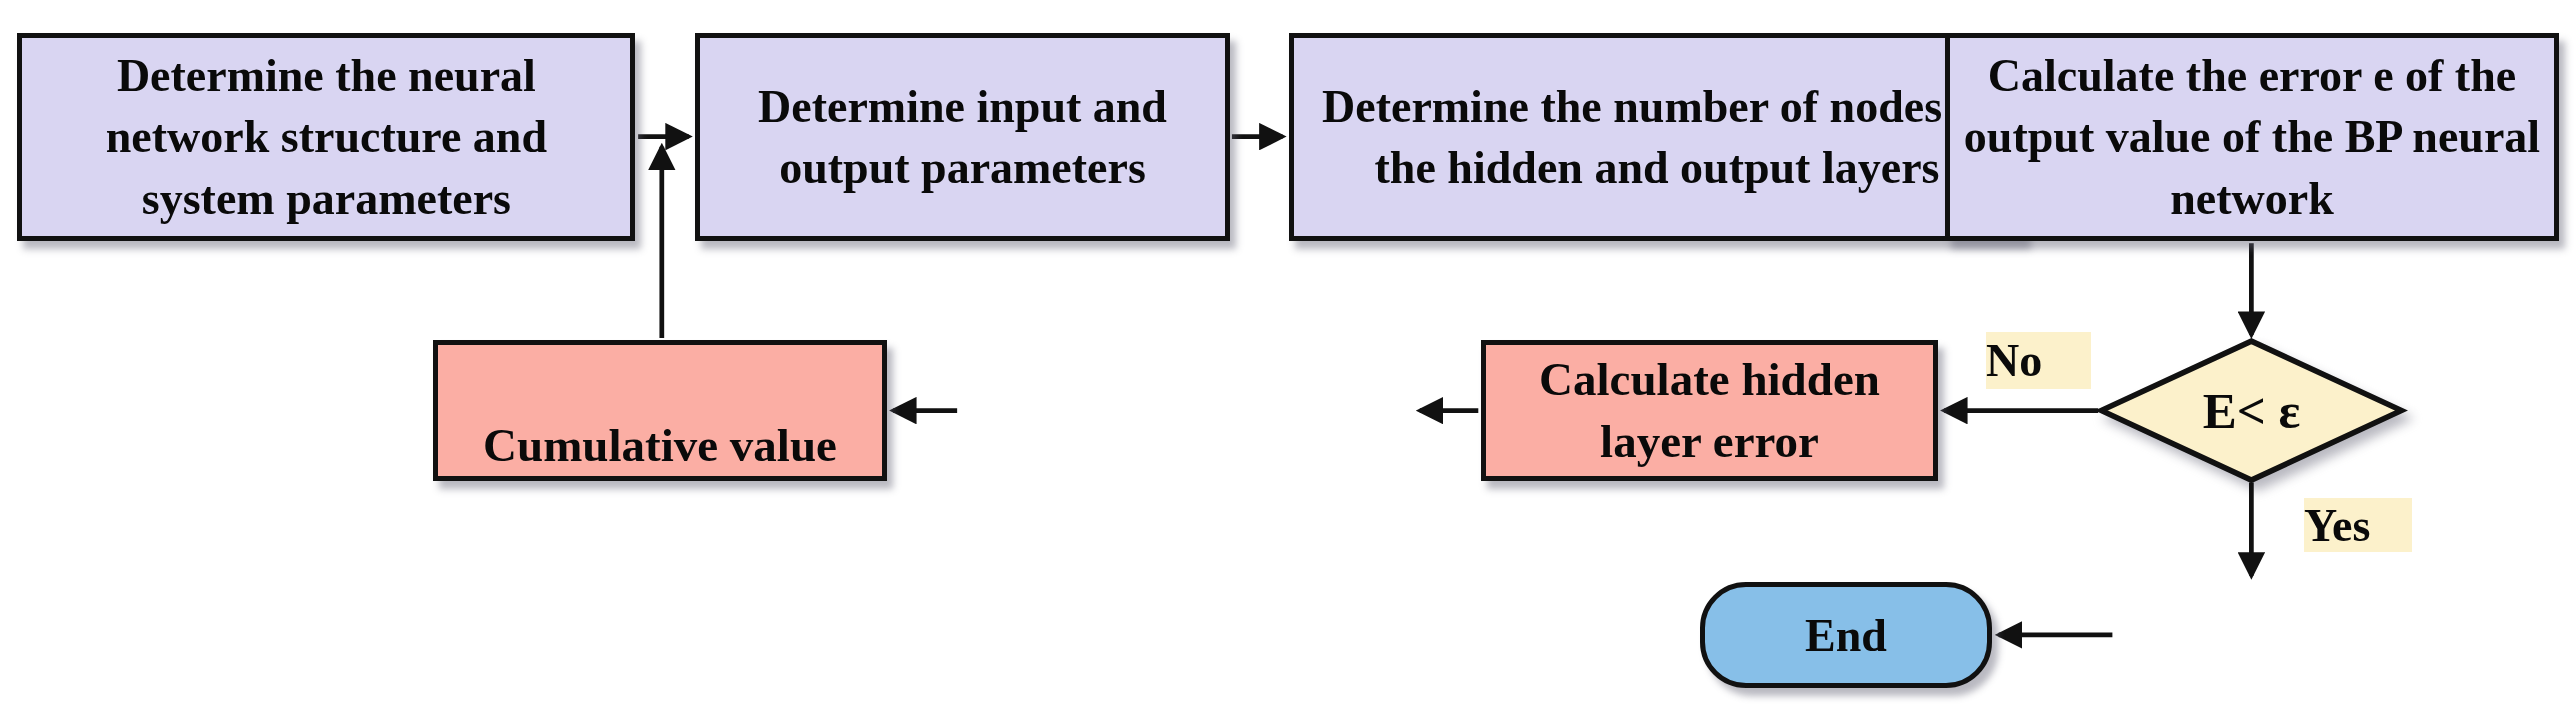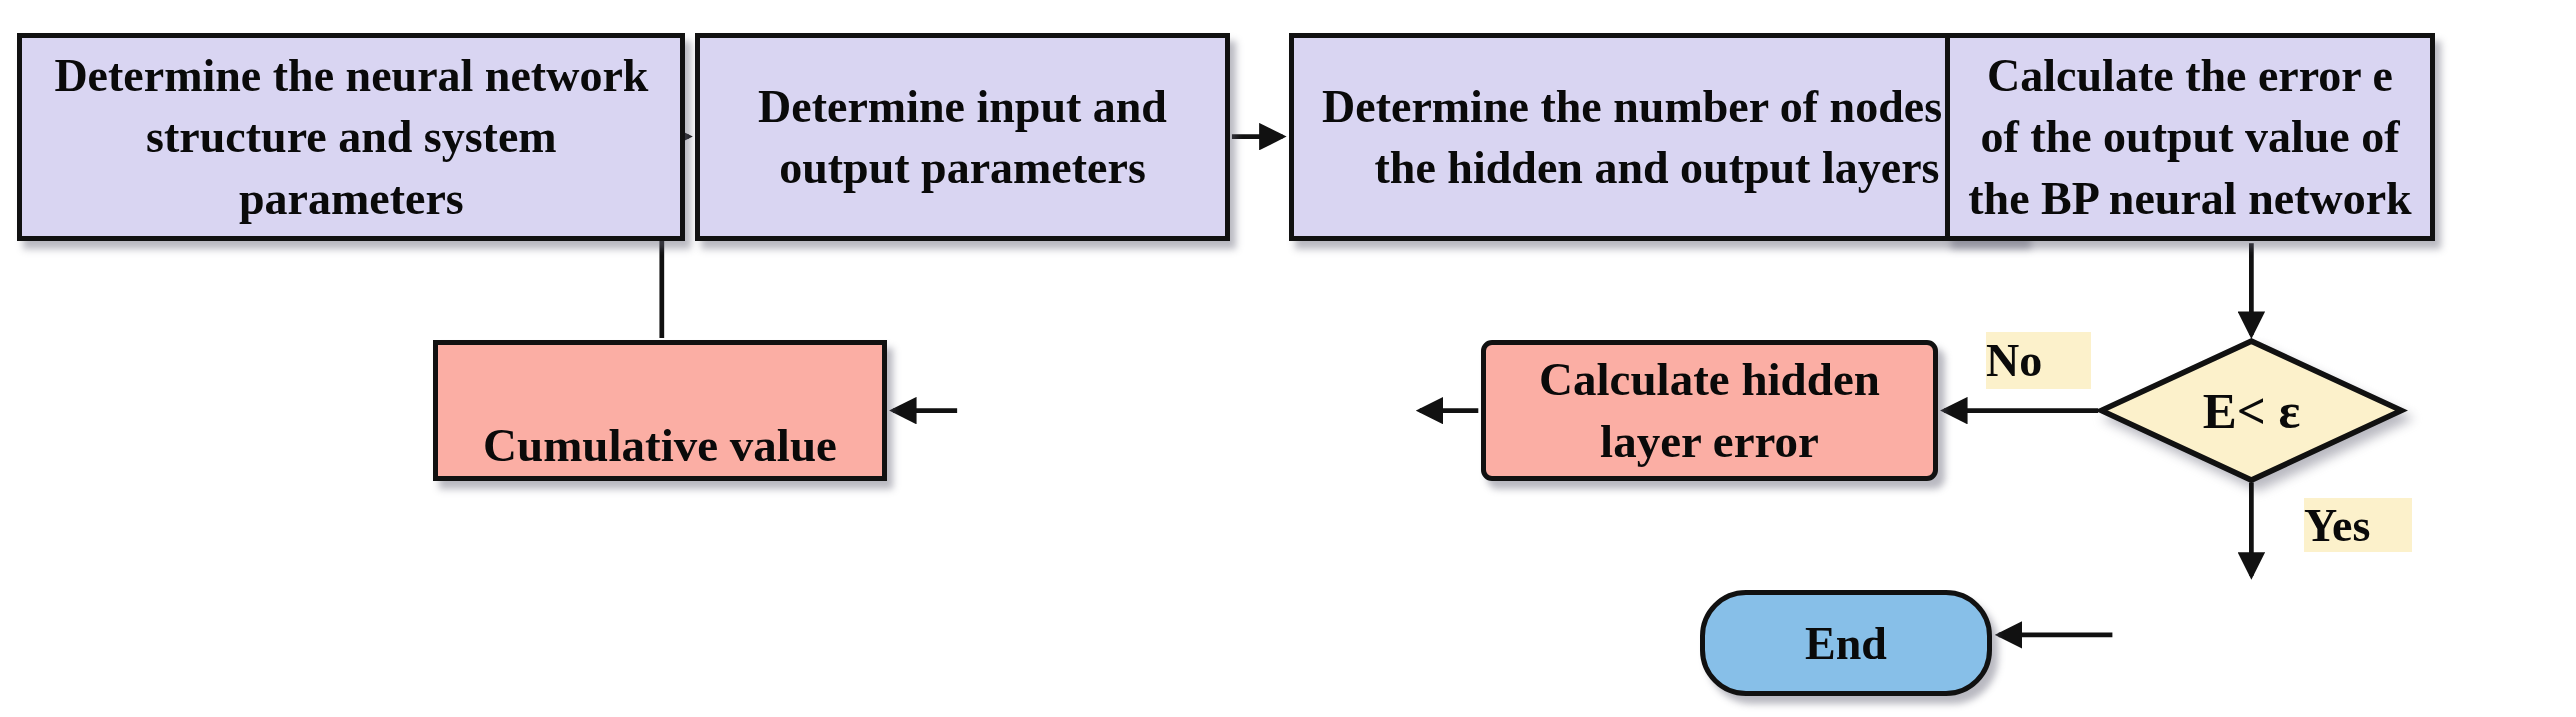--- a/index.html
+++ b/index.html
@@ -55,47 +55,47 @@
   }
   .loop {
     background: var(--loop-fill);
     font-size: 47px;
     line-height: 1.3;
   }
   .terminal {
     background: var(--terminal-fill);
     font-size: 46px;
   }
-  .terminal.stadium { border-radius: 46px; margin-top: 8px; }
+  .terminal.stadium { border-radius: 46px; }
   .decision-text {
     position: absolute;
     display: flex;
     align-items: center;
     justify-content: center;
     font-weight: bold;
     font-size: 51px;
     background: transparent;
   }
   .edge-label {
     position: absolute;
     display: flex;
     align-items: center;
     justify-content: flex-start;
     background: var(--label-bg);
     font-weight: bold;
     font-size: 46px;
   }
   
-  #n-step1   { left: 17.4px;   top: 33px;  width: 668px; height: 208px; }
+  #n-step1   { left: 17.4px;   top: 33px;  width: 618px; height: 208px; }
   #n-step2   { left: 695px;  top: 33px;  width: 535px; height: 208px; }
   #n-step3   { left: 1289px; top: 33px;  width: 736px; height: 208px; }
-  #n-step4   { left: 1945px; top: 33px;  width: 490px; height: 208px; }
+  #n-step4   { left: 1945px; top: 33px;  width: 614px; height: 208px; }
   #n-cumulative   { left: 433px;  top: 340px; width: 454px; height: 141px; align-items: flex-end; }
   #n-calc-error   { left: 959px; top: 340px; width: 454px; height: 141px; }
-  #n-hidden-error { left: 1481px; top: 340px; width: 457px; height: 141px; border-radius: 11px; }
+  #n-hidden-error { left: 1481px; top: 340px; width: 457px; height: 141px; }
   #n-end    { left: 1700px; top: 582px; width: 292px; height: 106px; }
   #n-output { left: 2115px; top: 582px; width: 295px; height: 106px; }
   #n-decision-text { left: 2133px; top: 371px; width: 237px; height: 79px; }
   #lbl-no  { left: 1986px; top: 332px; width: 105px; height: 57px; }
   #lbl-yes { left: 2304px; top: 498px; width: 108px; height: 54px; }
 </style>
 </head>
 <body>
 
 <div class="canvas">

